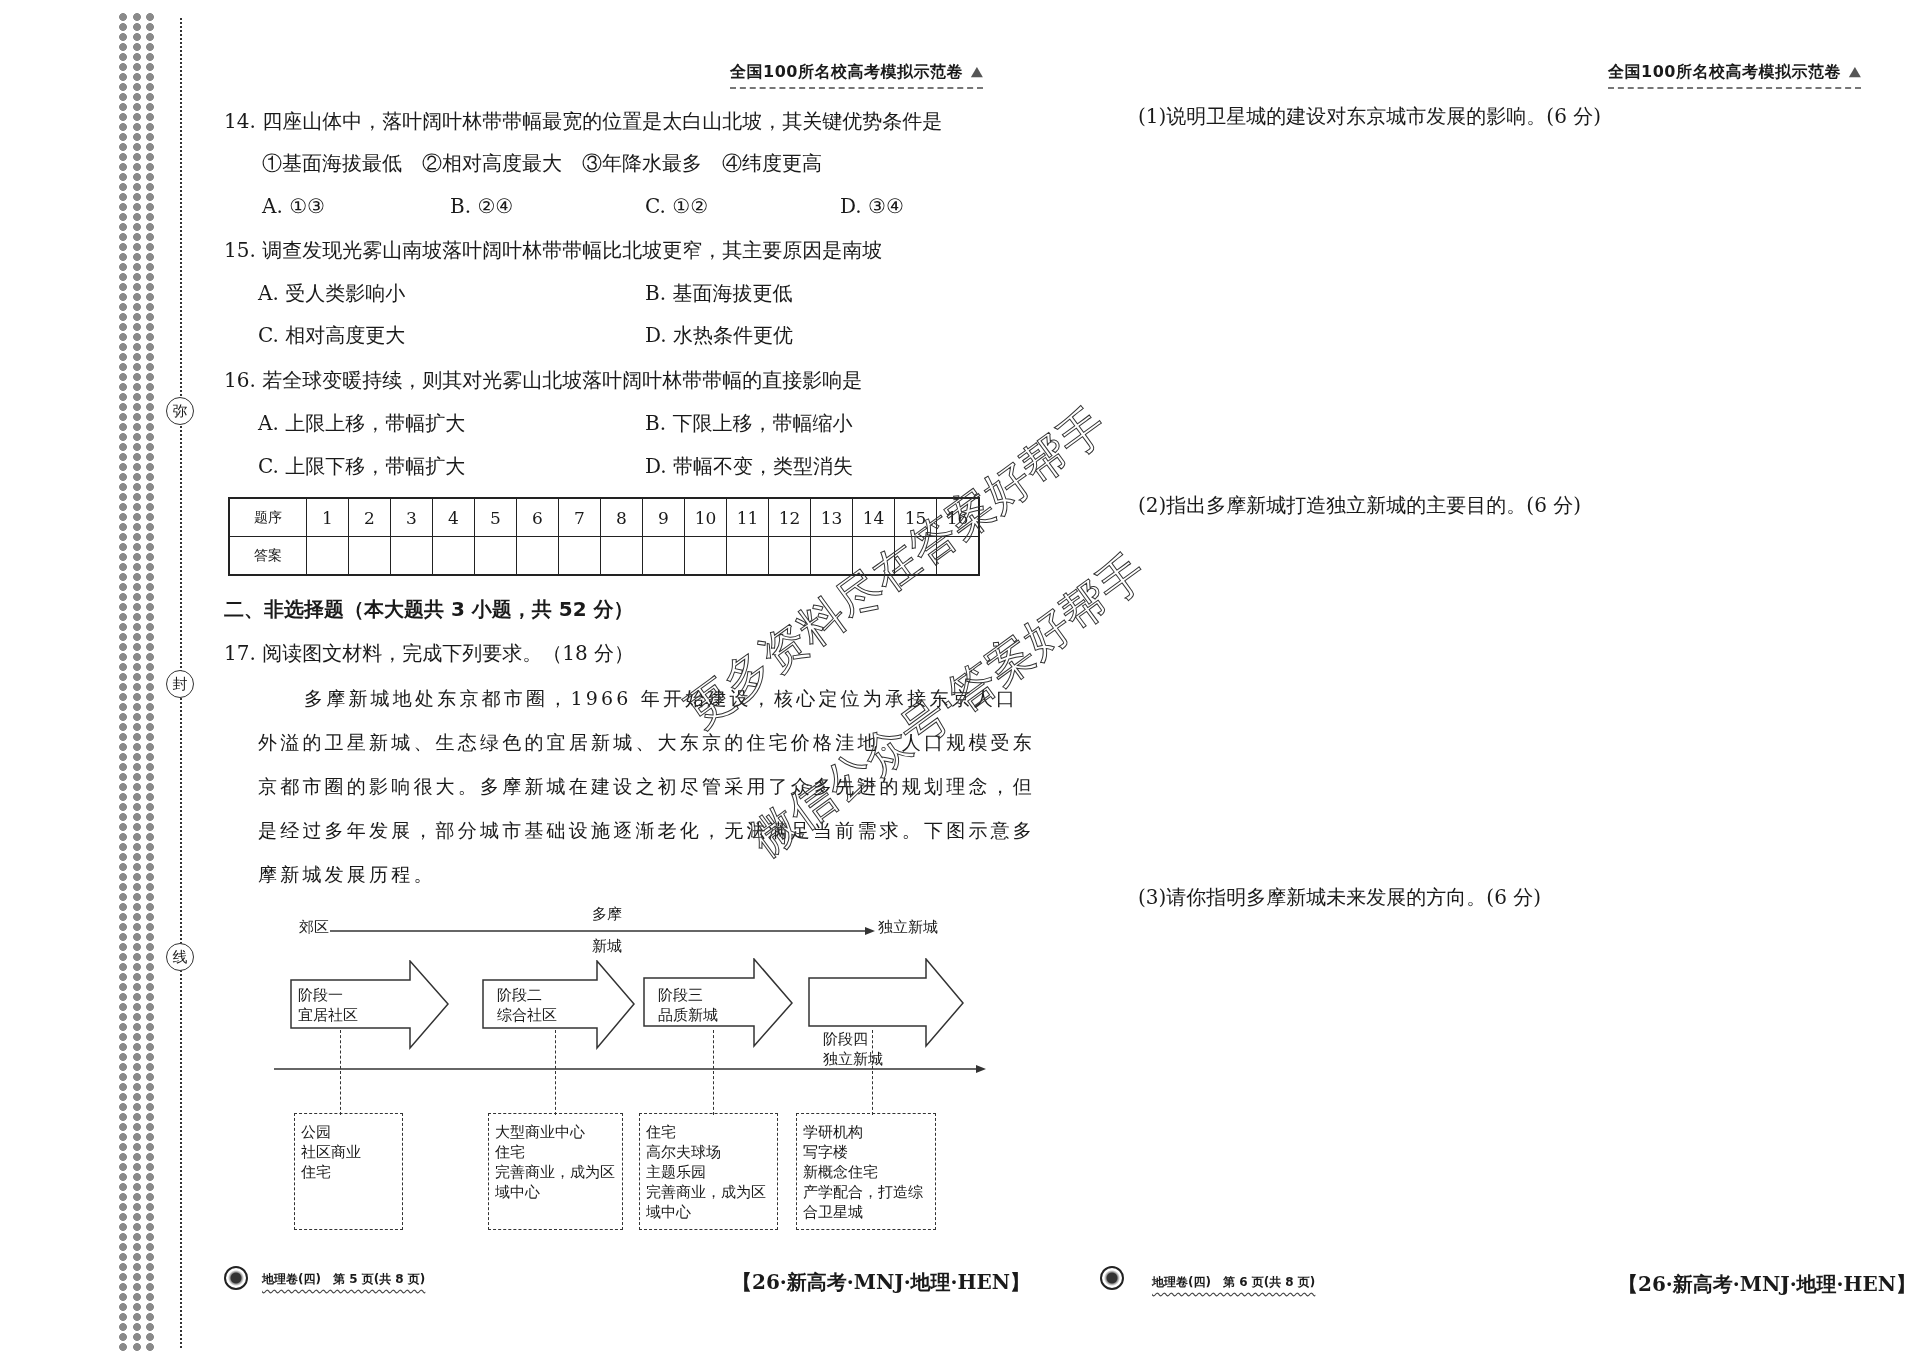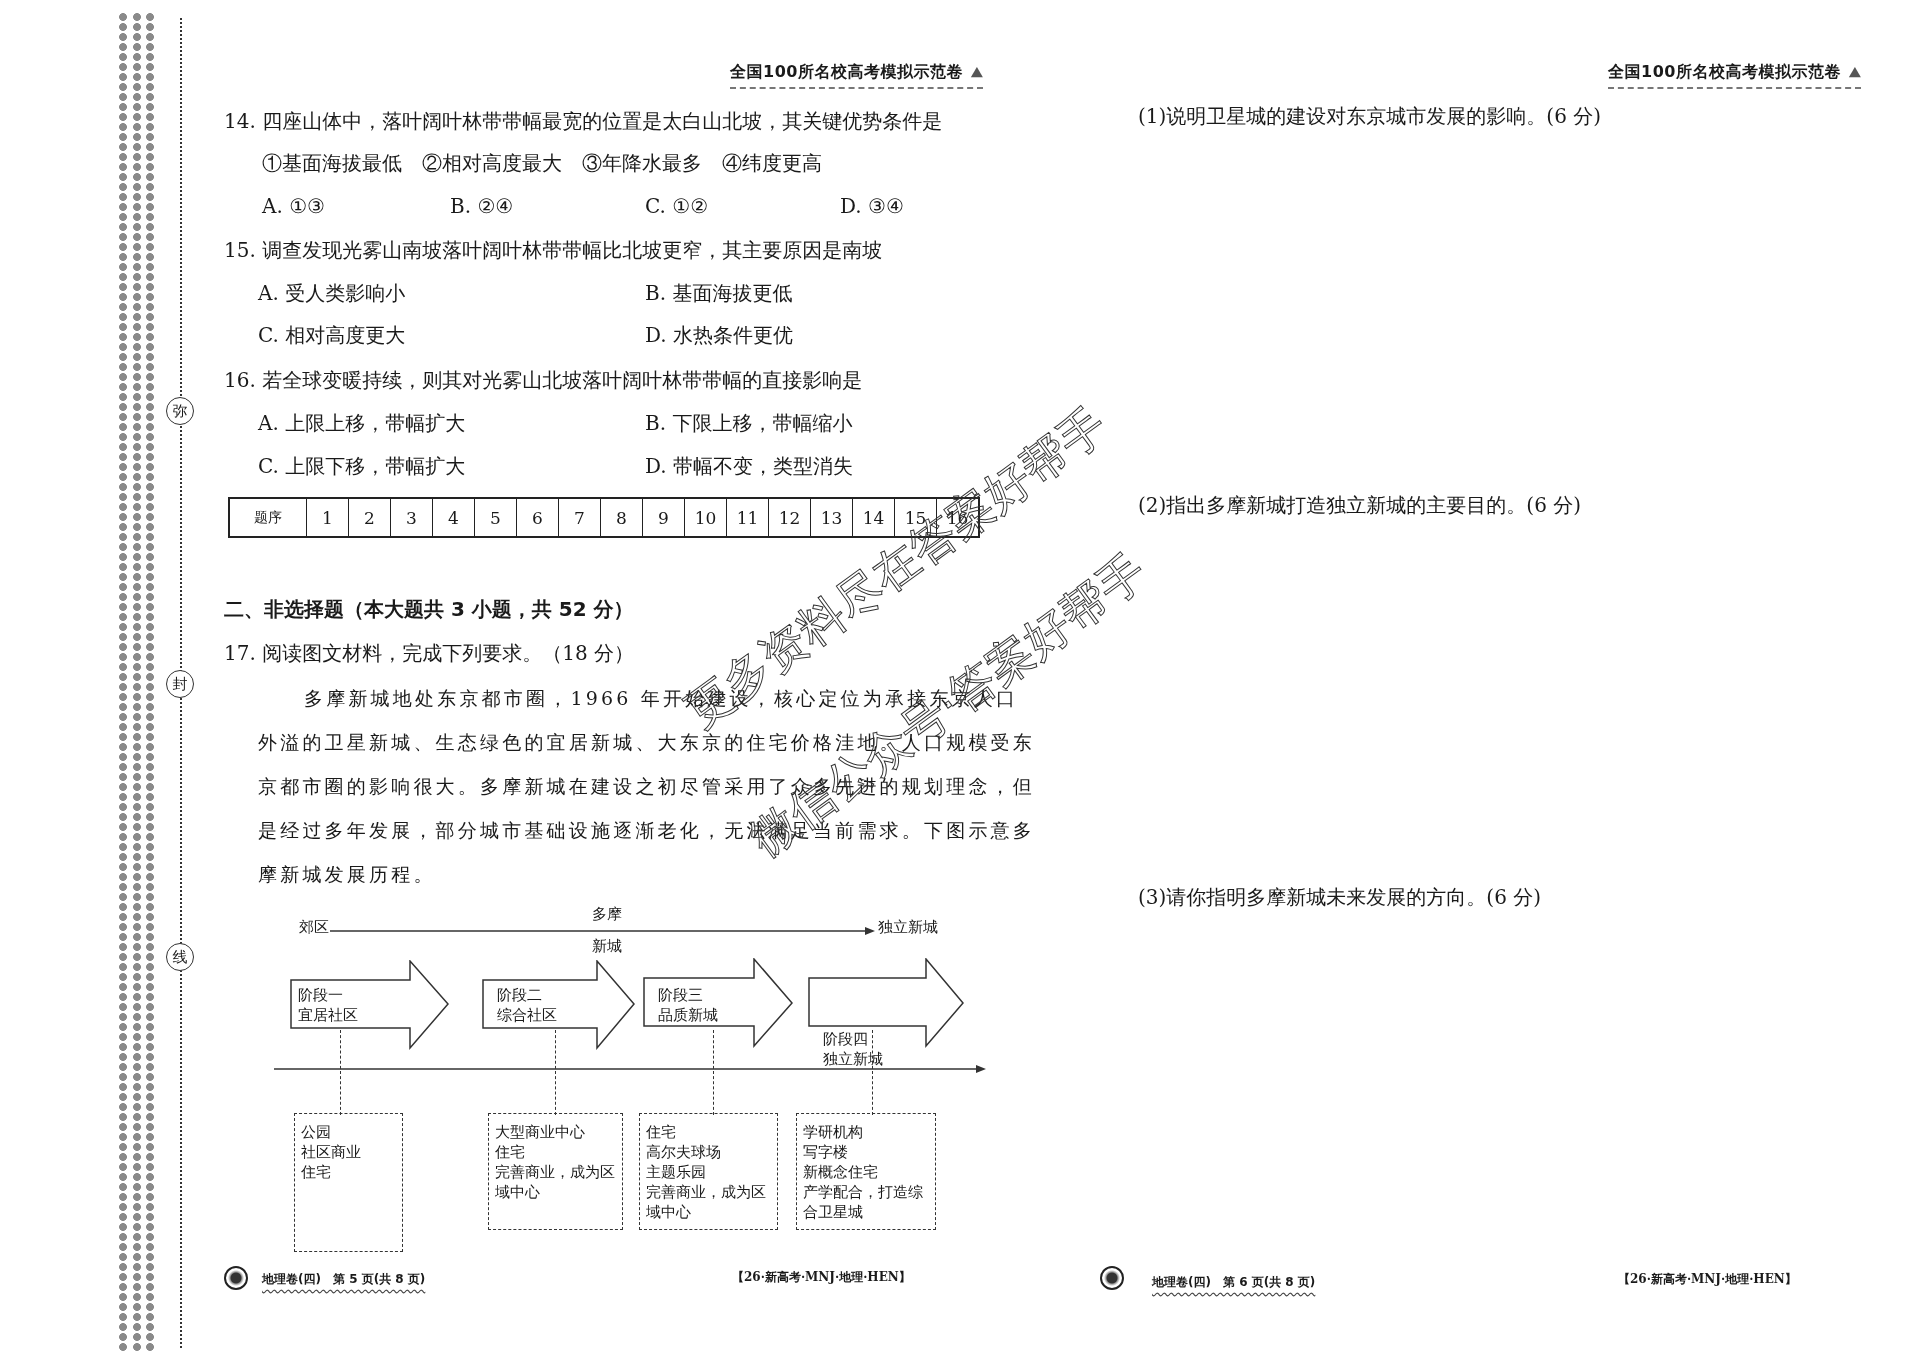--- a/index.html
+++ b/index.html
@@ -33,21 +33,21 @@
   
   .dg { position: absolute; font-family: "DejaVu Sans", sans-serif; font-size: 15px; }
   .stage-box { position: absolute; border: 1.5px dashed #333; font-family: "DejaVu Sans", sans-serif;
     font-size: 15px; line-height: 20px; padding: 8px 6px; box-sizing: border-box; }
   .vdash { position: absolute; width: 0; border-left: 1.5px dashed #333; }
   
   .foot-left { position: absolute; font-family: "DejaVu Sans", sans-serif; font-size: 12px; font-weight: bold; text-align: center; }
   .foot-left .wavy { text-decoration: underline wavy #444; text-underline-offset: 6px; }
   .foot-circle { position: absolute; width: 20px; height: 20px; border-radius: 50%; border: 2px solid #222;
     background: radial-gradient(circle, #333 0 5px, #999 6px, #fff 8px); }
-  .foot-right { position: absolute; font-size: 12px; font-weight: bold; font-family: "DejaVu Serif", serif; }
+  .foot-right { position: absolute; font-size: 20px; font-weight: bold; font-family: "DejaVu Serif", serif; }
   .watermark { position: absolute; font-family: "DejaVu Sans", sans-serif; color: rgba(30,30,30,0.55);
     font-size: 46px; white-space: nowrap; transform-origin: left bottom; -webkit-text-stroke: 1px #333;
     color: transparent; }
 </style>
 </head>
 <body>
 
 <div>
   <div class="bead-col" style="left:118px"></div>
   <div class="bead-col" style="left:132px"></div>
@@ -96,20 +96,39 @@
       <td>8</td>
       <td>9</td>
       <td>10</td>
       <td>11</td>
       <td>12</td>
       <td>13</td>
       <td>14</td>
       <td>15</td>
       <td>16</td>
     </tr>
+    <tr>
+      <td class="hd">答案</td>
+      <td></td>
+      <td></td>
+      <td></td>
+      <td></td>
+      <td></td>
+      <td></td>
+      <td></td>
+      <td></td>
+      <td></td>
+      <td></td>
+      <td></td>
+      <td></td>
+      <td></td>
+      <td></td>
+      <td></td>
+      <td></td>
+    </tr>
   </tbody>
     </table>
 
   <div class="line bold" style="left:224px; top:596px;">二、非选择题（本大题共 3 小题，共 52 分）</div>
   <div class="line" style="left:224px; top:640px;">17. 阅读图文材料，完成下列要求。（18 分）</div>
 
   <div class="para" style="top:676px;"><span class="ind"></span><span>多摩新城地处东京都市圈，1966 年开始建设，核心定位为承接东京人口外溢的卫星新城、生态绿色的宜居新城、大东京的住宅价格洼地。人口规模受东京都市圈的影响很大。多摩新城在建设之初尽管采用了众多先进的规划理念，但是经过多年发展，部分城市基础设施逐渐老化，无法满足当前需求。下图示意多摩新城发展历程。</span></div>
 
   <div>
     <div class="dg" style="left:299px; top:918px;">郊区</div>
@@ -156,21 +175,21 @@
     <svg class="abs" style="left:274px; top:1063px;" width="712" height="12">
       <line x1="0" y1="6" x2="702" y2="6" stroke="#333" stroke-width="1.5"></line>
       <polygon points="702,2 712,6 702,10" fill="#333"></polygon>
     </svg>
 
     <div class="vdash" style="left:340px; top:1030px; height:85px;"></div>
     <div class="vdash" style="left:555px; top:1030px; height:85px;"></div>
     <div class="vdash" style="left:713px; top:1030px; height:85px;"></div>
     <div class="vdash" style="left:872px; top:1030px; height:85px;"></div>
 
-    <div class="stage-box" style="left:294px; top:1113px; width:109px; height:139px;">
+    <div class="stage-box" style="left:294px; top:1113px; width:109px; height:117px;">
       <div>公园</div>
       <div>社区商业</div>
       <div>住宅</div>
     </div>
     <div class="stage-box" style="left:488px; top:1113px; width:135px; height:117px;">
       <div>大型商业中心</div>
       <div>住宅</div>
       <div>完善商业，成为区</div>
       <div>域中心</div>
     </div>

